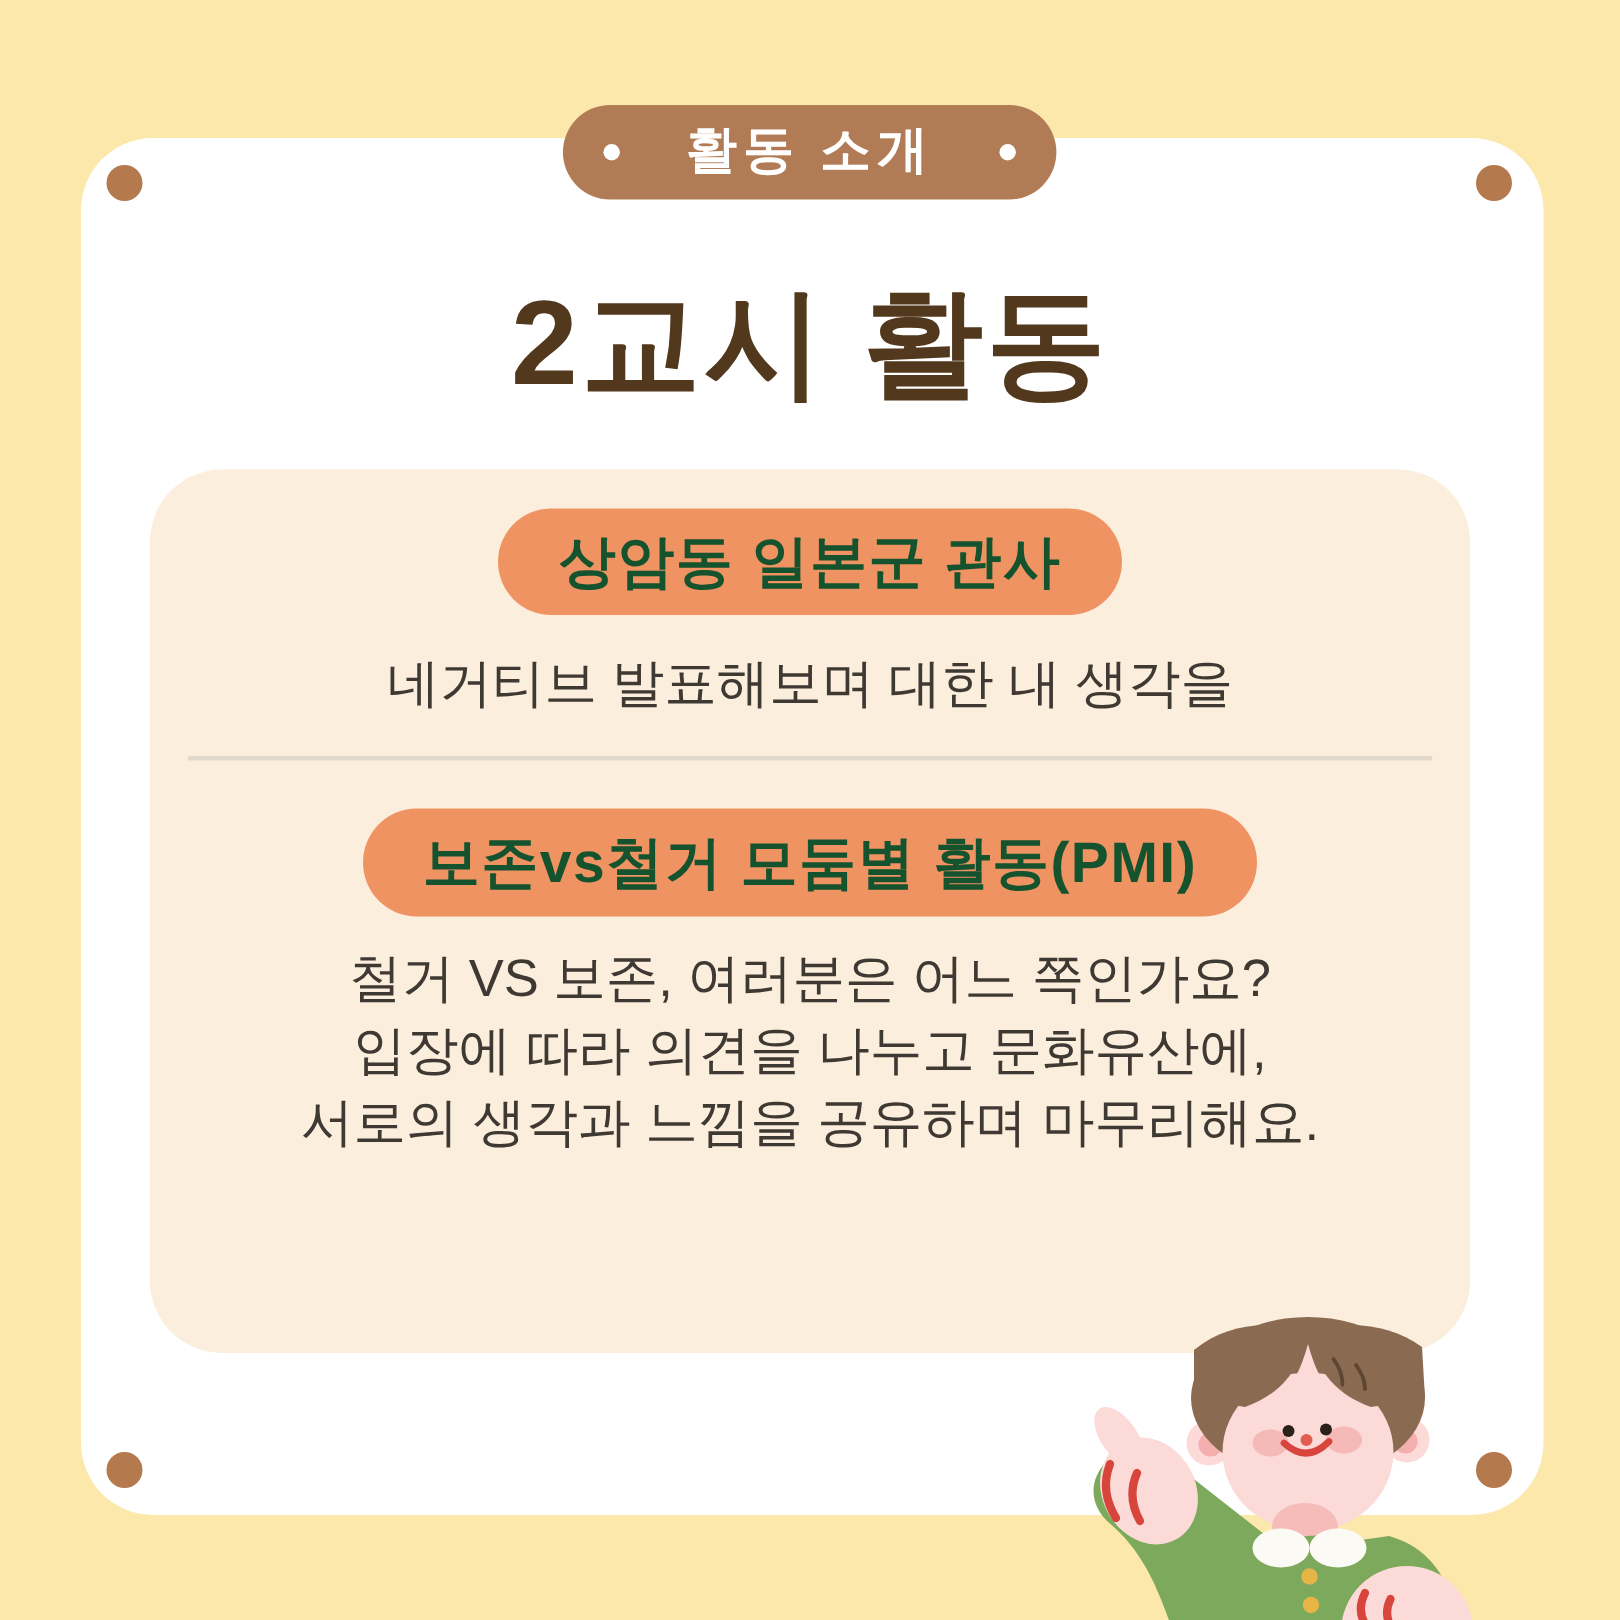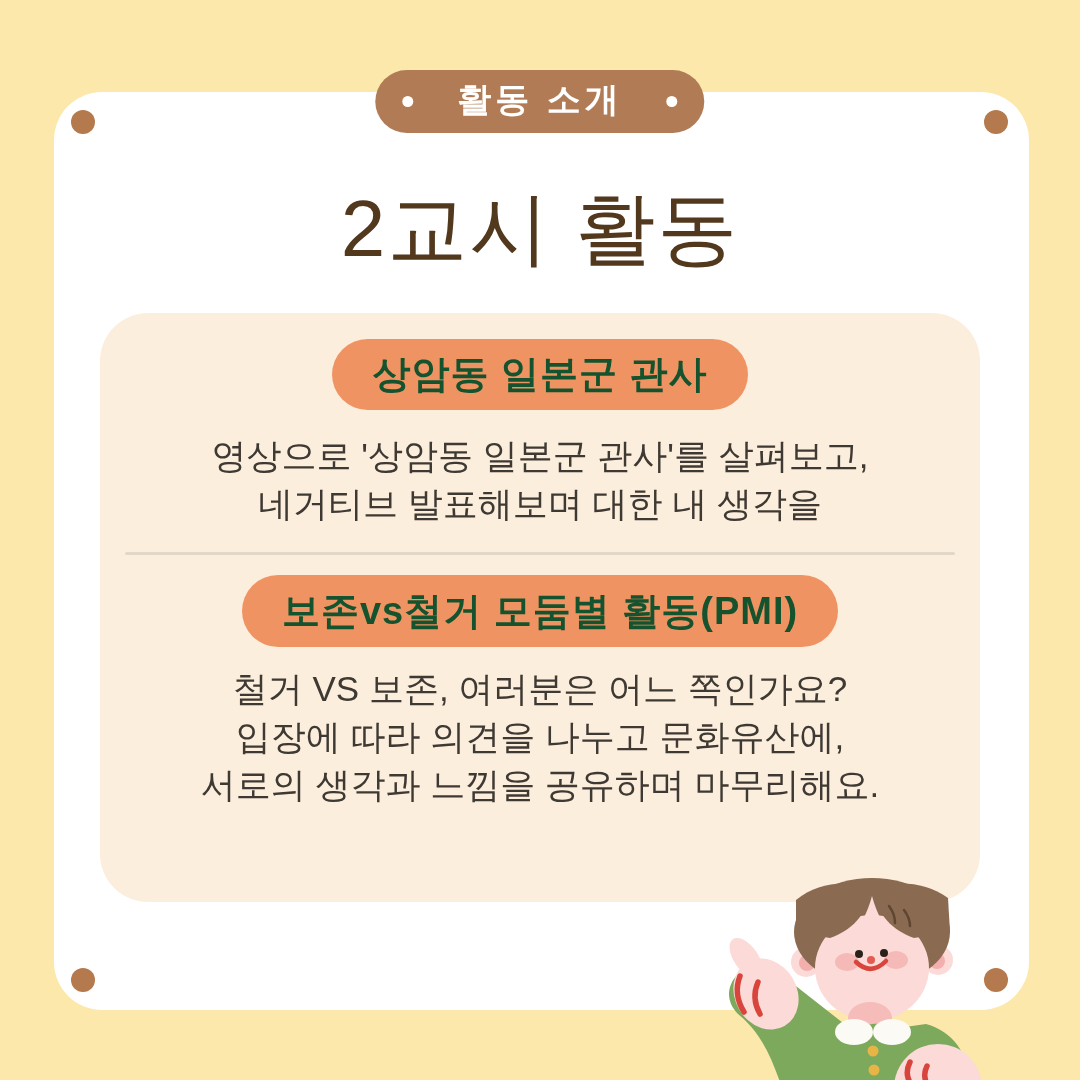--- a/index.html
+++ b/index.html
@@ -27,36 +27,36 @@
     display:flex; align-items:center; justify-content:space-between;
     gap:44px; padding:0 27px;
   }
   .badge-dot { width:11px; height:11px; border-radius:50%; background:#FFFFFF; flex:0 0 auto; }
   .badge-label {
     color:#FFFFFF; font-size:34px; font-weight:700; letter-spacing:4px;
     white-space:nowrap; padding-bottom:3px;
   }
   .title {
     position:absolute; top:176px; left:0; width:100%;
-    text-align:center; font-size:80px; font-weight:400; color:#52381C;
+    text-align:center; font-size:80px; font-weight:700; color:#52381C;
     letter-spacing:2px;
   }
   .panel {
     position:absolute; left:100px; top:313px; width:880px; height:589px;
     background:#FCEEDC; border-radius:48px;
     display:flex; flex-direction:column; align-items:center;
     padding-top:26px;
   }
   .pill {
     height:71px; padding:0 40px; background:#F09363; border-radius:36px;
     color:#14532d; font-size:38px; font-weight:700; letter-spacing:1px;
     display:flex; align-items:center; justify-content:center;
     white-space:nowrap;
   }
-  .pill.second { margin-top:20px; height:72px; }
+  .pill.second { margin-top:32px; height:72px; }
   .body-text {
     margin-top:22px; text-align:center;
     font-size:35px; line-height:48px; font-weight:500; color:#3F3933;
   }
   .body-text.second { margin-top:18px; }
   .divider {
     margin-top:24px; width:830px; height:3px; border-radius:2px;
     background:#E2D8C9;
   }
   .character {
@@ -81,21 +81,20 @@
   </div>
 
   <div class="title">2교시 활동</div>
 
   <div class="panel">
 
     <div class="pill">
       <span>상암동 일본군 관사</span>
     </div>
     <div class="body-text">
-      <div>영상으로 '상암동 일본군 관사'를 살펴보고,</div>
       <div>네거티브 발표해보며 대한 내 생각을</div>
     </div>
 
     <div class="divider"></div>
 
     <div class="pill second">
       <span>보존vs철거 모둠별 활동(PMI)</span>
     </div>
     <div class="body-text second">
       <div>철거 VS 보존, 여러분은 어느 쪽인가요?</div>

